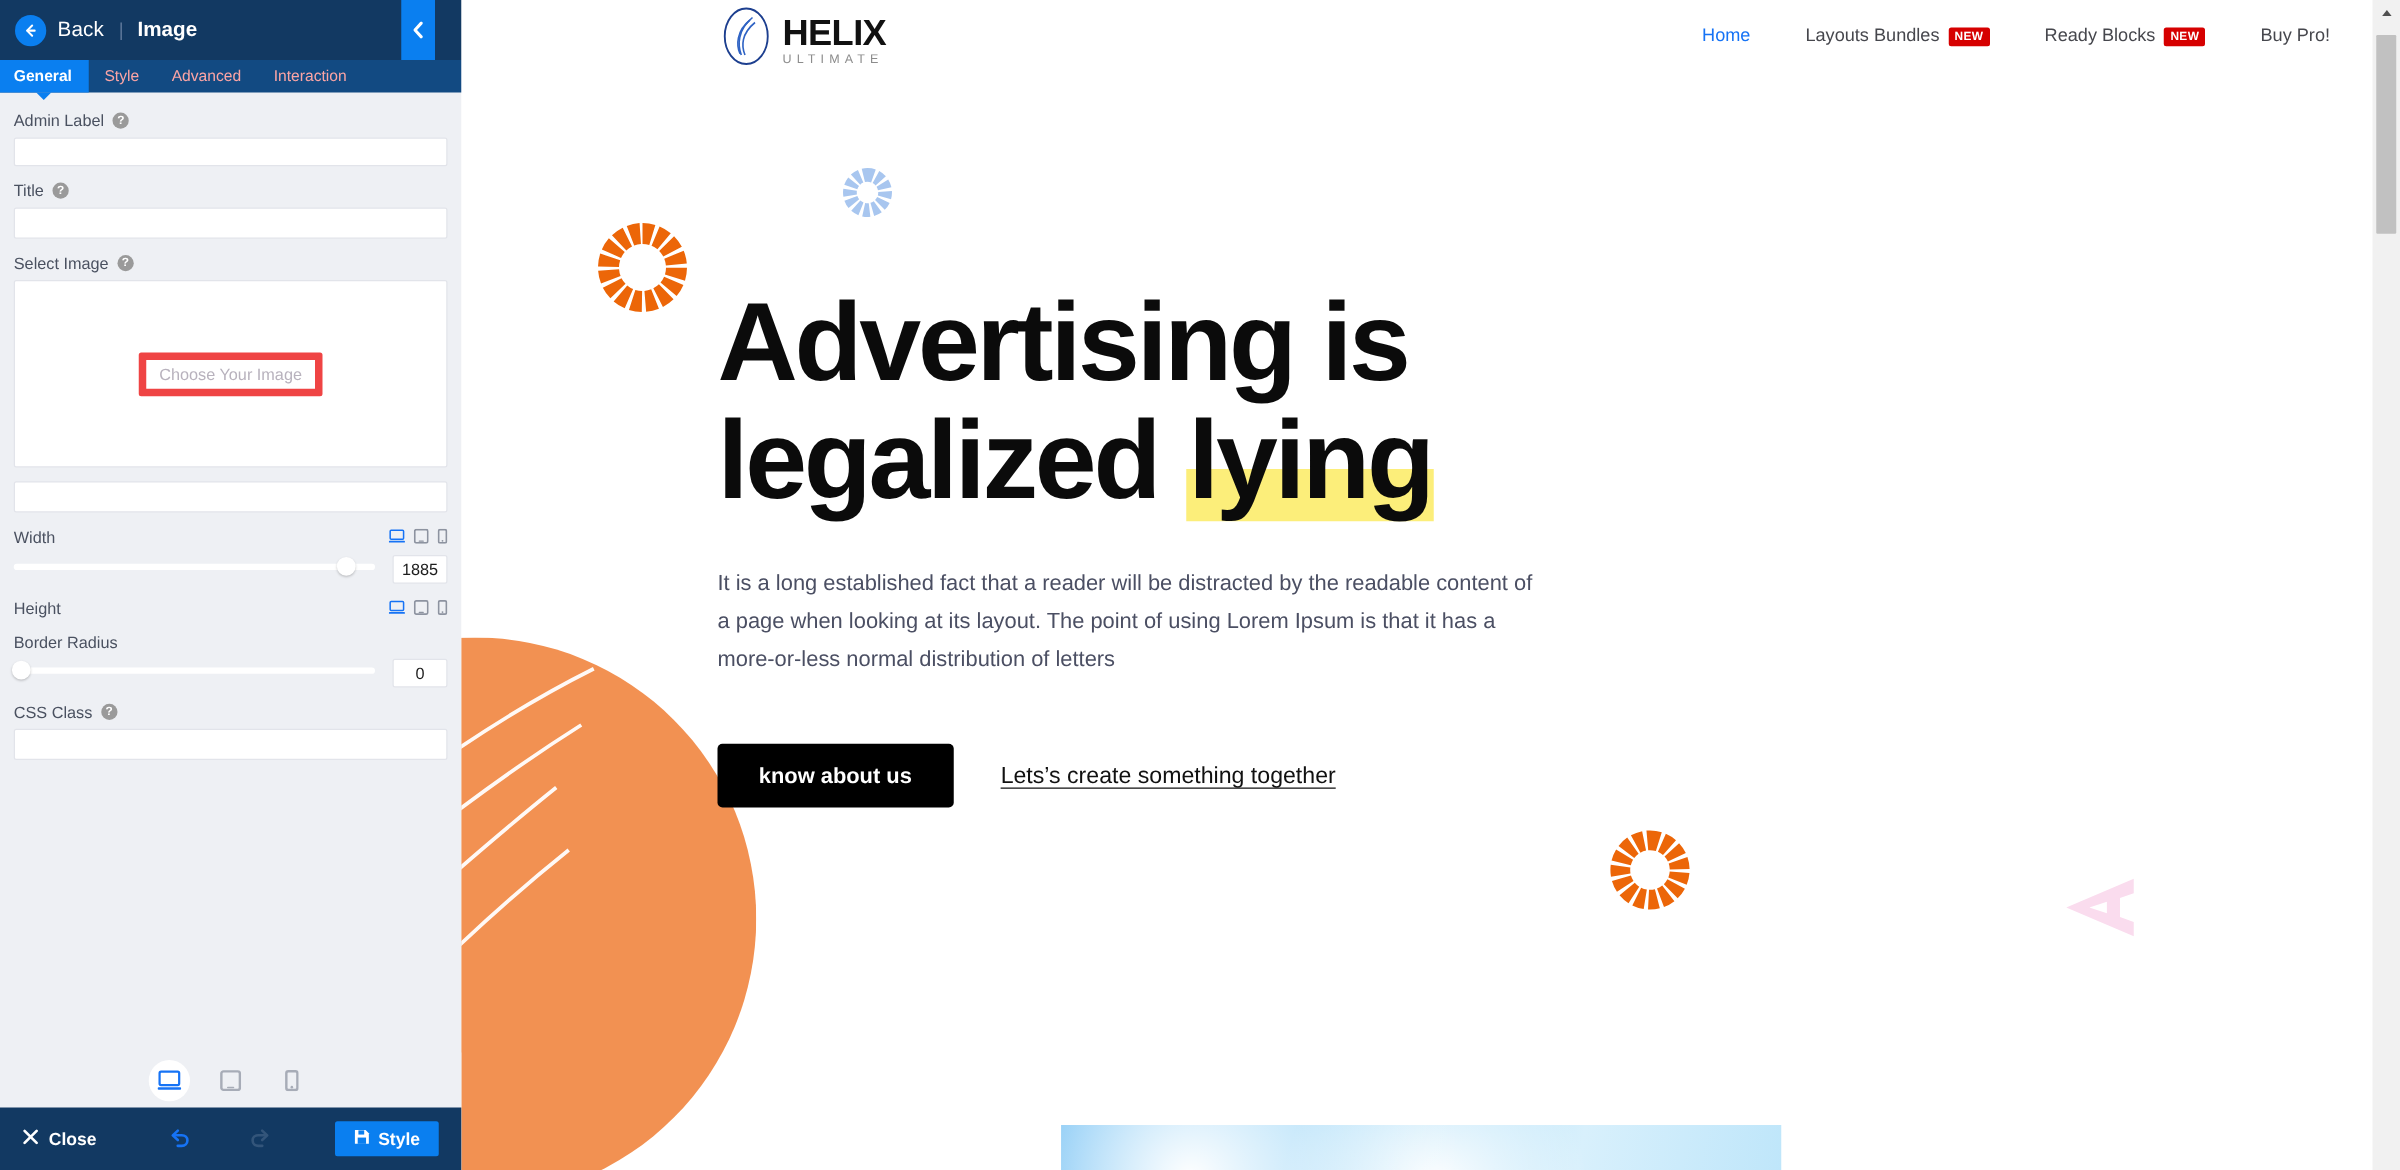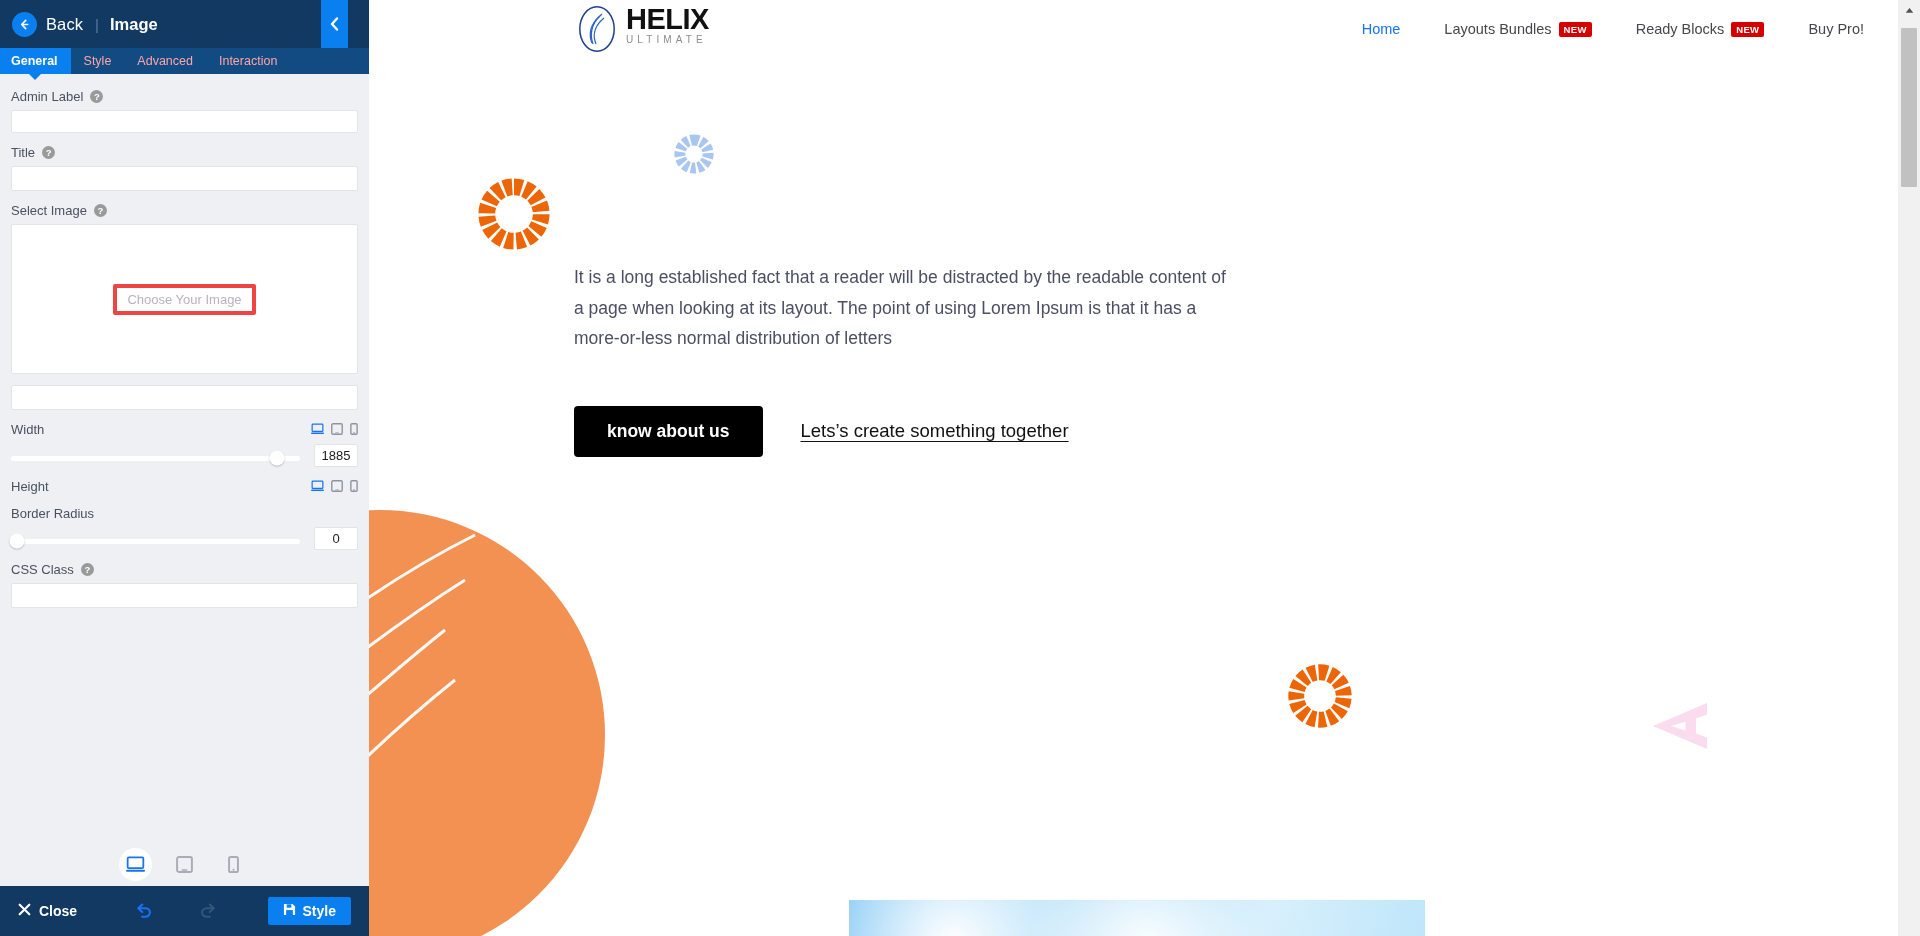--- a/index.html
+++ b/index.html
@@ -93,39 +93,39 @@
     font-family: "Liberation Sans", sans-serif;
   }
   .text-input.tall { height: 25px; }
 
   .image-drop {
     width: 100%; height: 150px;
     background: #fff; border: 1px solid #e2e4ea; border-radius: 2px;
     display: flex; align-items: center; justify-content: center;
   }
   .choose-btn {
-    border: 4px solid #ef4444; background: #fff;
+    border: 6px solid #ef4444; background: #fff;
     color: #b8b2bd; font-size: 13px;
     padding: 4px 10px; border-radius: 2px; cursor: pointer;
     font-family: "Liberation Sans", sans-serif;
   }
 
   
   .label-row {
     display: flex; align-items: center; justify-content: space-between;
     margin-bottom: 7px; min-height: 16px;
   }
   .dev-group { display: flex; align-items: center; gap: 7px; }
   .dev-btn {
     background: none; border: 0; cursor: pointer;
     display: flex; align-items: center; justify-content: center;
     padding: 0; line-height: 0;
   }
 
-  .slider-row { display: flex; align-items: flex-end; gap: 0; }
+  .slider-row { display: flex; align-items: flex-start; gap: 0; }
   .slider-wrap {
     position: relative; flex: 1 1 auto; height: 18px;
     display: flex; align-items: center; margin-right: 14px;
   }
   .slider-track {
     width: 100%; height: 5px; background: #fff; border-radius: 3px;
   }
   .slider-knob {
     position: absolute; top: 50%; transform: translate(-50%,-50%);
     width: 15px; height: 15px; border-radius: 50%;
@@ -182,21 +182,21 @@
     position: relative; flex: 1 1 auto; height: 936px;
     background: #fff; overflow: hidden;
   }
   .site-header {
     position: relative; z-index: 20;
     height: 58px;
     display: flex; align-items: center;
     padding: 0 34px 0 0;
   }
   .logo-wrap {
-    display: flex; align-items: flex-start; gap: 7px;
+    display: flex; align-items: flex-end; gap: 7px;
     margin-left: 208px;
   }
   .logo-mark { flex: 0 0 42px; line-height: 0; }
   .logo-text { line-height: 1; }
   .logo-helix {
     font-size: 29px; font-weight: bold; letter-spacing: -.5px;
     color: #111; font-family: "Liberation Sans", sans-serif;
   }
   .logo-ultimate {
     font-size: 10px; letter-spacing: 4.1px; color: #8c8c8c;
@@ -570,20 +570,24 @@
           <span>Ready Blocks</span>
           <span class="nav-badge">NEW</span>
         </a>
         <a class="nav-item" href="#">
           <span>Buy Pro!</span>
         </a>
       </nav>
     </header>
 
     <section class="hero">
+      <h1 class="hero-title">
+        <span>Advertising is</span><br>
+        <span>legalized </span><span class="hl">lying</span>
+      </h1>
       <p class="hero-text">It is a long established fact that a reader will be distracted by the readable content of a page when looking at its layout. The point of using Lorem Ipsum is that it has a more-or-less normal distribution of letters</p>
       <div class="hero-actions">
         <button class="btn-dark">know about us</button>
         <a class="link-under" href="#">Lets’s create something together</a>
       </div>
     </section>
 
     <div class="page-scrollbar">
       <div class="sb-arrow-up">
         <svg width="9" height="7" viewBox="0 0 10 7" aria-hidden="true">

